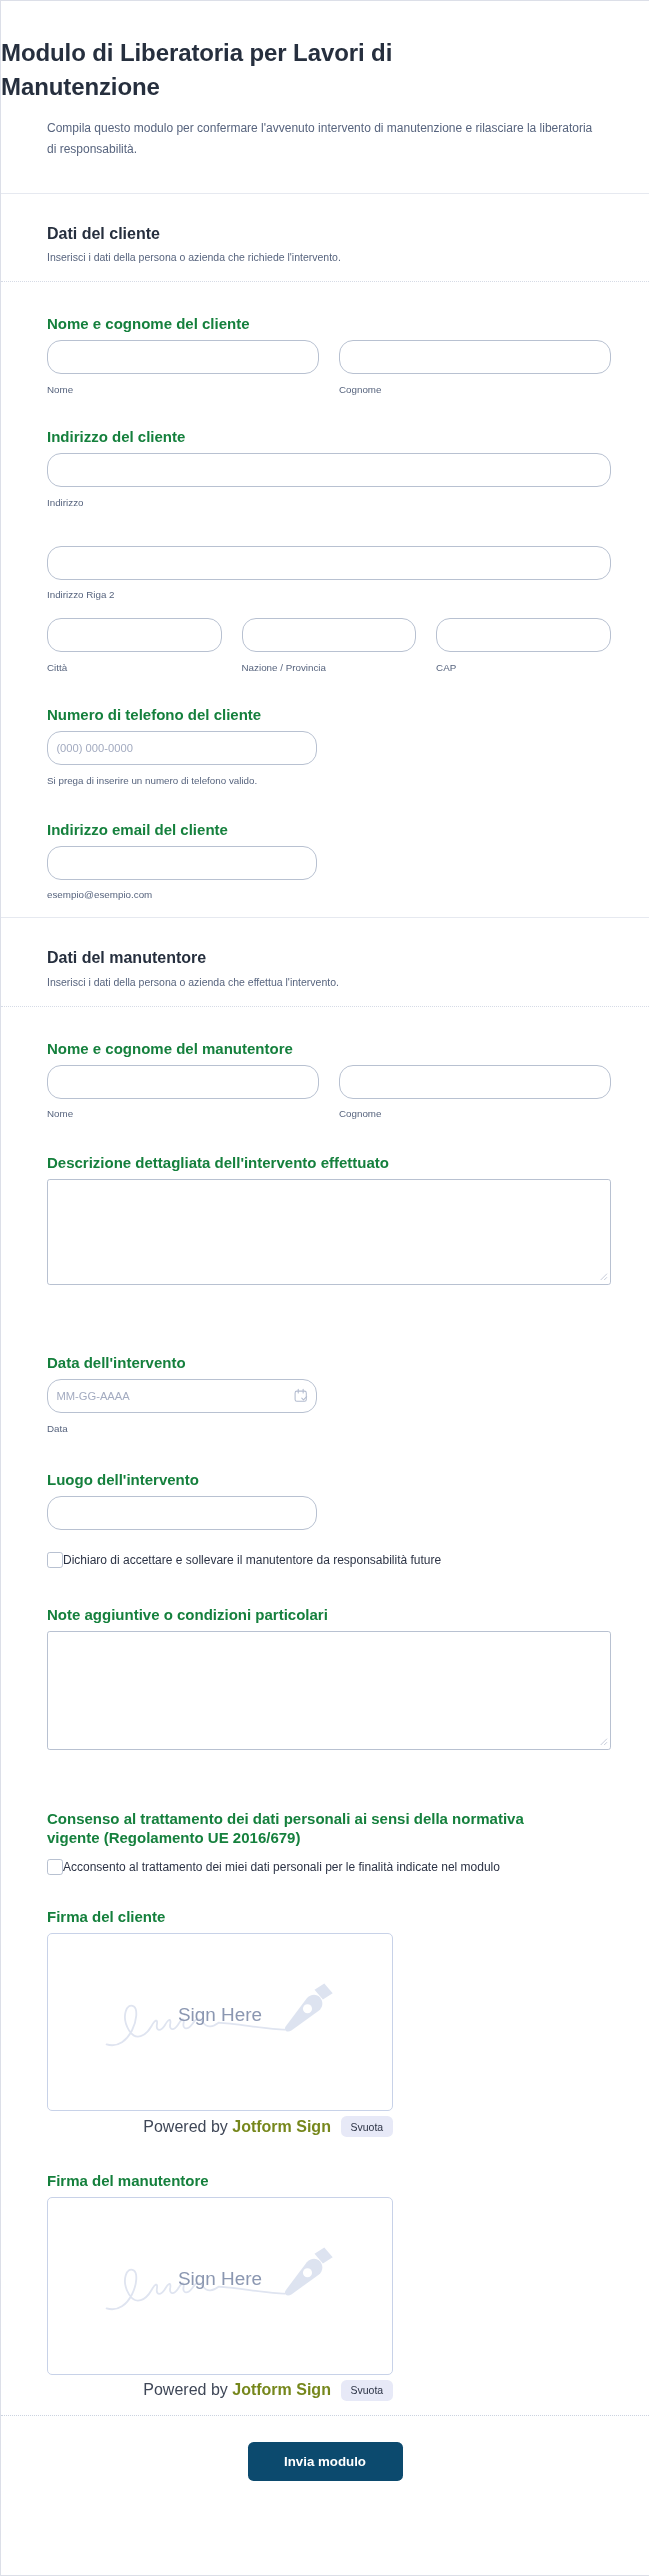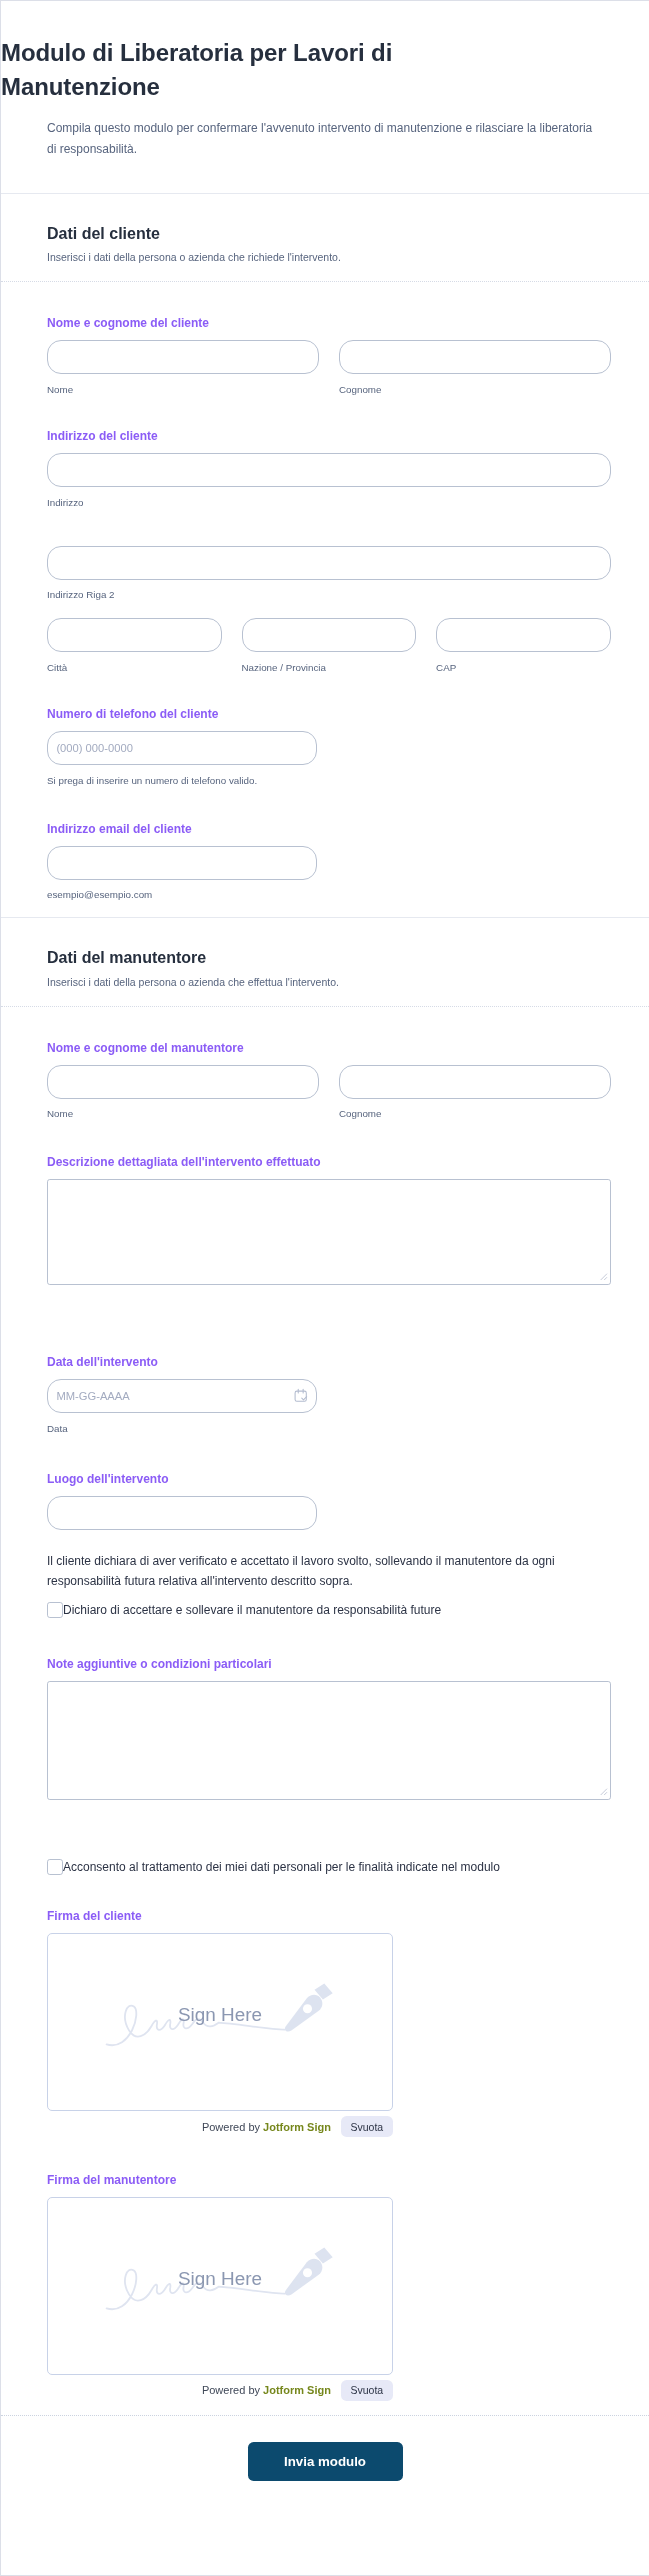--- a/index.html
+++ b/index.html
@@ -20,21 +20,21 @@
   }
 
   .section-header {
     margin-top:33px; border-top:0.7px solid #e6e9f0; border-bottom:0.7px dotted #d6dbe6;
     padding:31px 38px 18px 46px;
   }
   .section-title { font-size:16px; font-weight:700; color:#262f3e; }
   .section-desc { margin-top:8.4px; font-size:10.5px; color:#57647e; }
 
   .question { margin:34px 38px 0 46px; }
-  .q-label { font-size:12px; font-weight:600; line-height:15.4px; color:#8b5cf6; }
+  .q-label { font-size:15px; font-weight:600; line-height:15.4px; color:#15803d; }
   .control { margin-top:8.4px; }
 
   .input {
     height:34px; width:100%; box-sizing:border-box; background:#fff;
     border:0.7px solid #b8c1d1; border-radius:14px; padding:0 8.4px;
     font:11.2px "Liberation Sans", sans-serif; color:#2c3345; outline:none;
   }
   .input::placeholder, textarea::placeholder { color:#a3abc0; }
   .half { width:270px; }
 
@@ -68,21 +68,21 @@
     margin-top:8.4px; width:346px; height:178px; box-sizing:border-box;
     border:0.7px solid #c8d2e8; border-radius:5px; background:#fff;
     display:flex; align-items:center; justify-content:center; cursor:pointer;
   }
   .sign-here-text { font:27px "Liberation Sans", sans-serif; fill:#8b97b1; }
   .squiggle { stroke:#dfe4f0; stroke-width:2.6; fill:none; stroke-linecap:round; }
   .sig-footer {
     width:346px; display:flex; justify-content:flex-end; align-items:center;
     gap:9.8px; margin-top:5.6px;
   }
-  .powered { font-size:11px; color:#3f4757; }
+  .powered { font-size:16px; color:#3f4757; }
   .powered b { color:#76871c; font-weight:700; }
   .clear-btn {
     background:#e7e9f7; border:none; border-radius:5.6px; padding:4.2px 9.8px;
     font:10.5px "Liberation Sans", sans-serif; color:#2c3345; cursor:pointer;
   }
 
   .submit-divider { margin-top:14px; border-top:0.7px dotted #ccd3e0; }
   .submit-row { display:flex; justify-content:center; }
   .submit-btn {
     margin-top:26.5px; width:155px; height:39px; border:none; border-radius:5.6px;
@@ -201,38 +201,38 @@
 </div>
 
 <div class="question" style="margin-top:38px;">
   <div class="q-label">Luogo dell'intervento</div>
   <div class="control">
     <input class="input half" type="text" style="">
   </div>
 </div>
 
 <div class="question" style="margin-top:22.4px;">
-  <div class="statement">Il cliente dichiara di aver verificato e accettato il lavoro svolto, sollevando il manutentore da ogni responsabilità futura relativa all'intervento descritto sopra.</div>
   <div class="checkbox-row" style="margin-top:11.2px;">
     <div class="checkbox" role="checkbox" aria-checked="false"></div>
     <div class="checkbox-label">Dichiaro di accettare e sollevare il manutentore da responsabilità future</div>
   </div>
 </div>
 
 <div class="question" style="margin-top:39px;">
   <div class="q-label">Note aggiuntive o condizioni particolari</div>
   <div class="textarea-wrap">
     <textarea class="input-area" style="height: 119px;"></textarea>
     <svg class="resize-handle" width="7.7" height="7.7" viewBox="0 0 11 11">
       <path d="M10,1 L1,10 M10,6 L6,10" stroke="#c5cbd8" stroke-width="1.4" fill="none"></path>
     </svg>
   </div>
 </div>
 
 <div class="question" style="margin-top:59px;">
+  <div class="q-label consent-label">Consenso al trattamento dei dati personali ai sensi della normativa vigente (Regolamento UE 2016/679)</div>
   <div class="checkbox-row" style="margin-top:11.2px;">
     <div class="checkbox" role="checkbox" aria-checked="false"></div>
     <div class="checkbox-label">Acconsento al trattamento dei miei dati personali per le finalità indicate nel modulo</div>
   </div>
 </div>
 
 <div class="question">
   <div class="q-label">Firma del cliente</div>
   <div class="sig-box">
     <svg width="238" height="84" viewBox="0 0 340 120">

